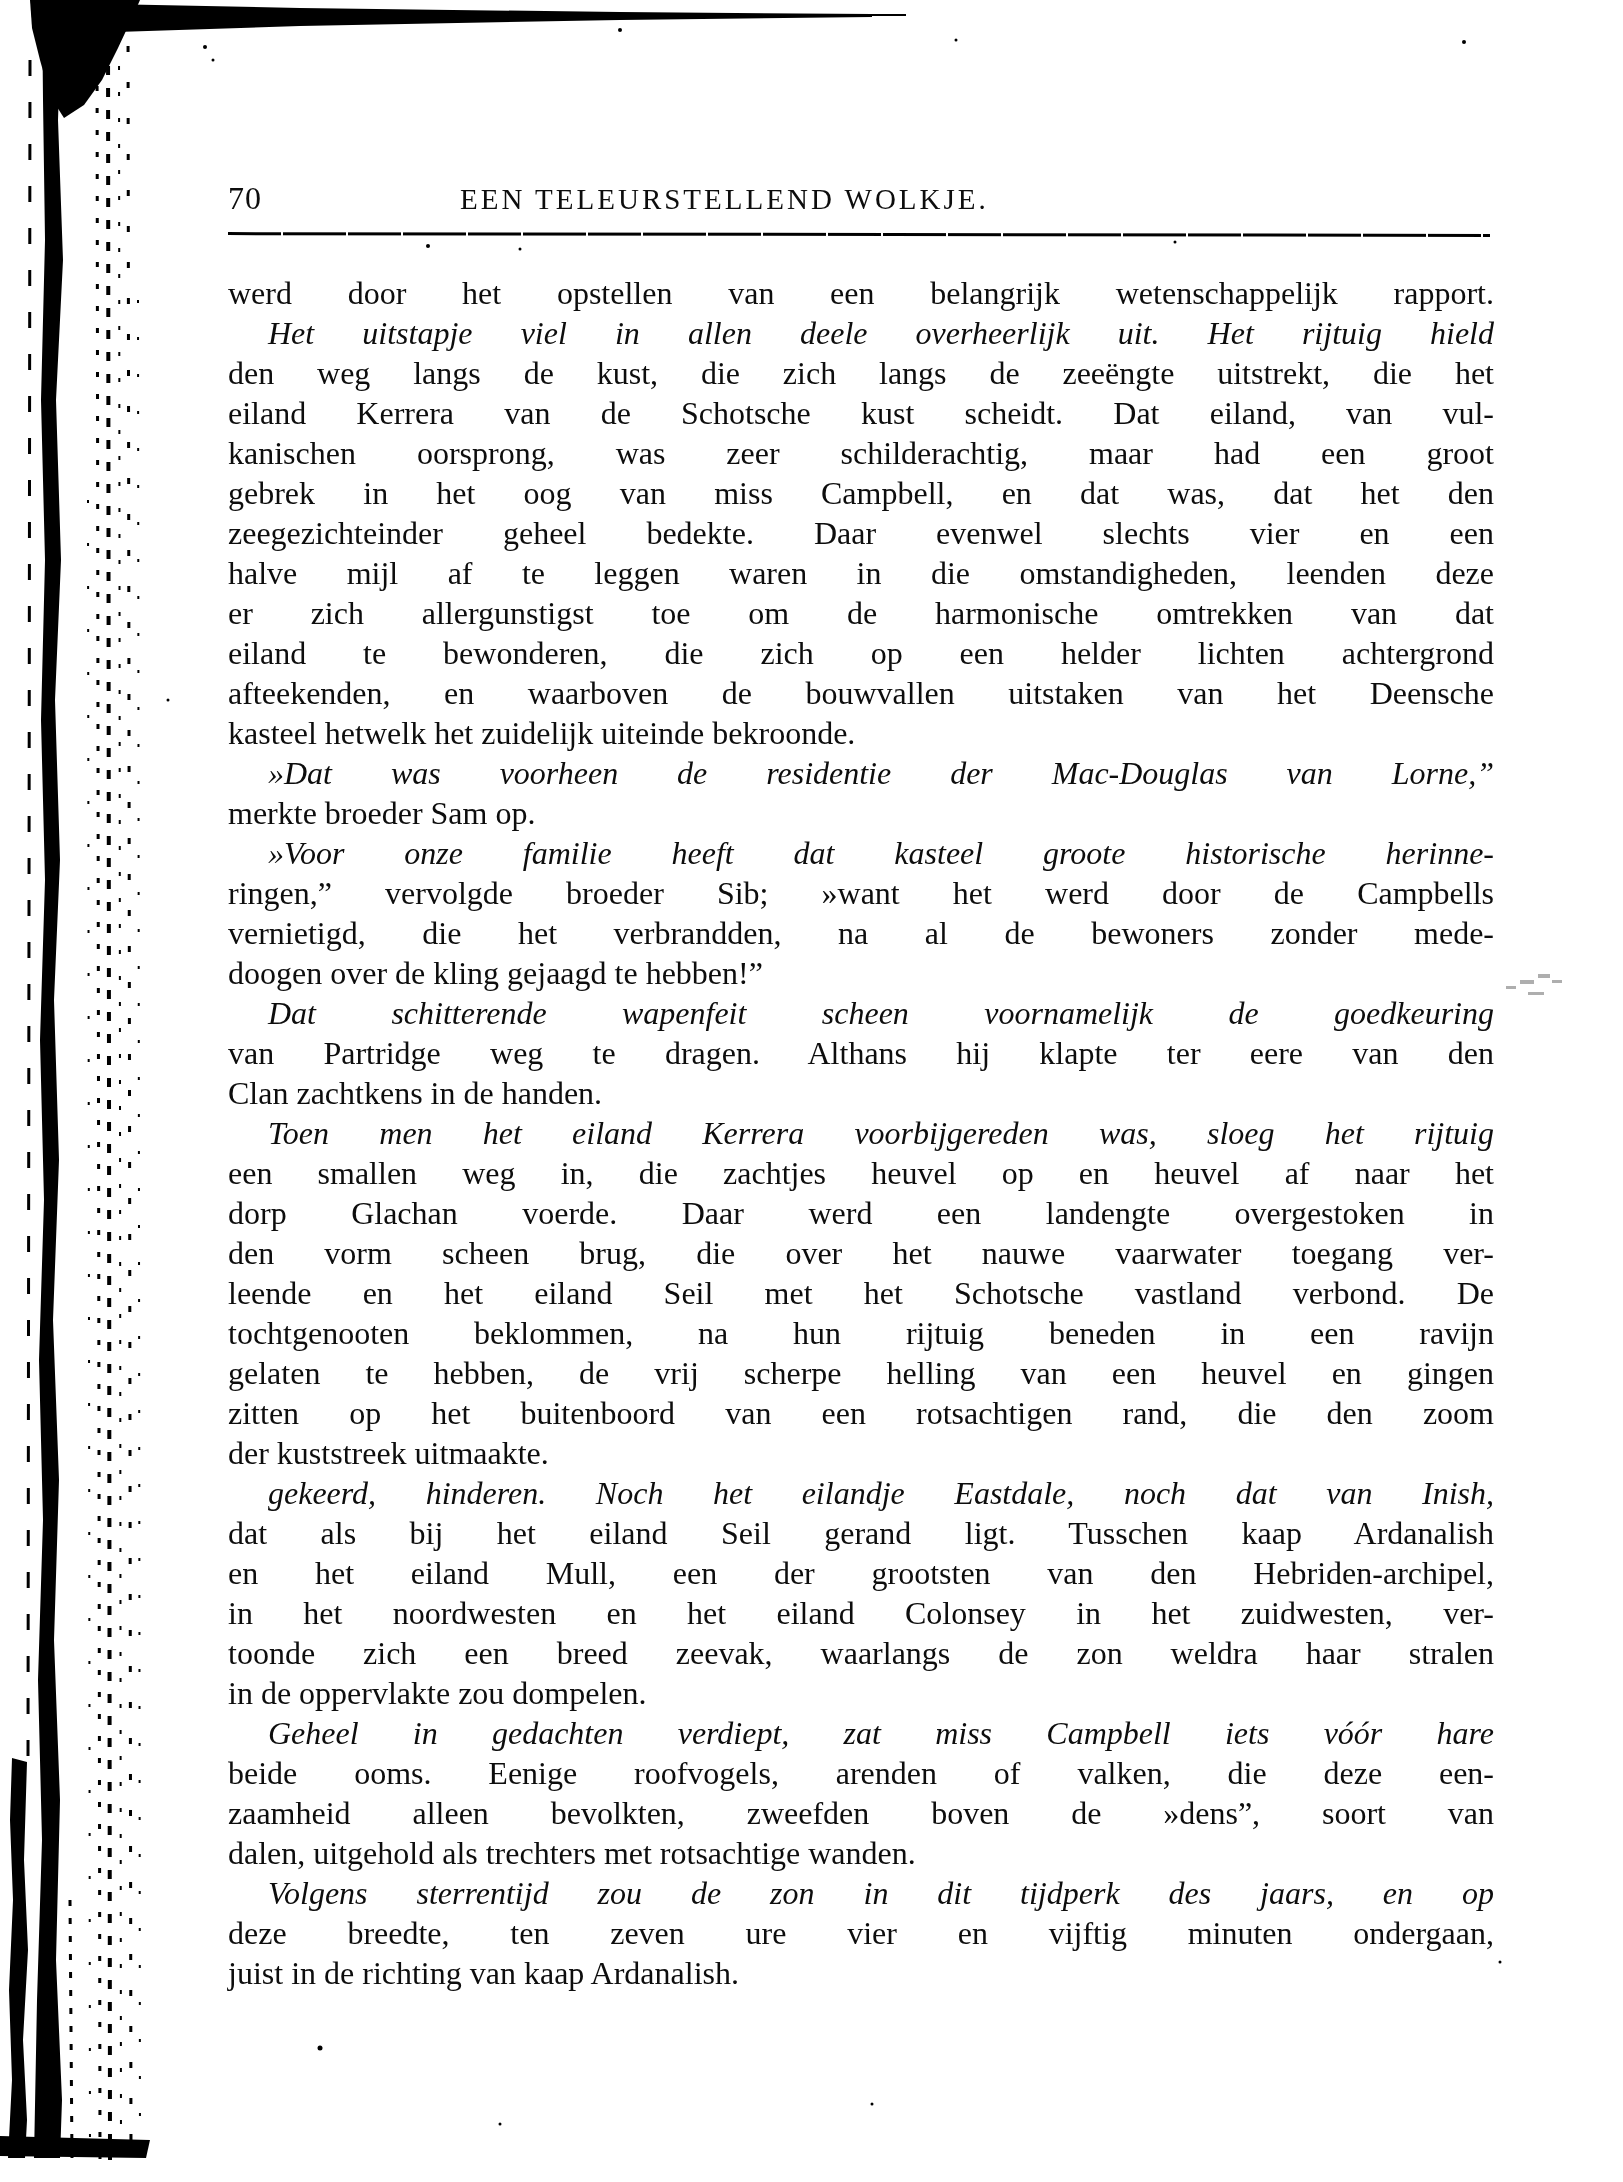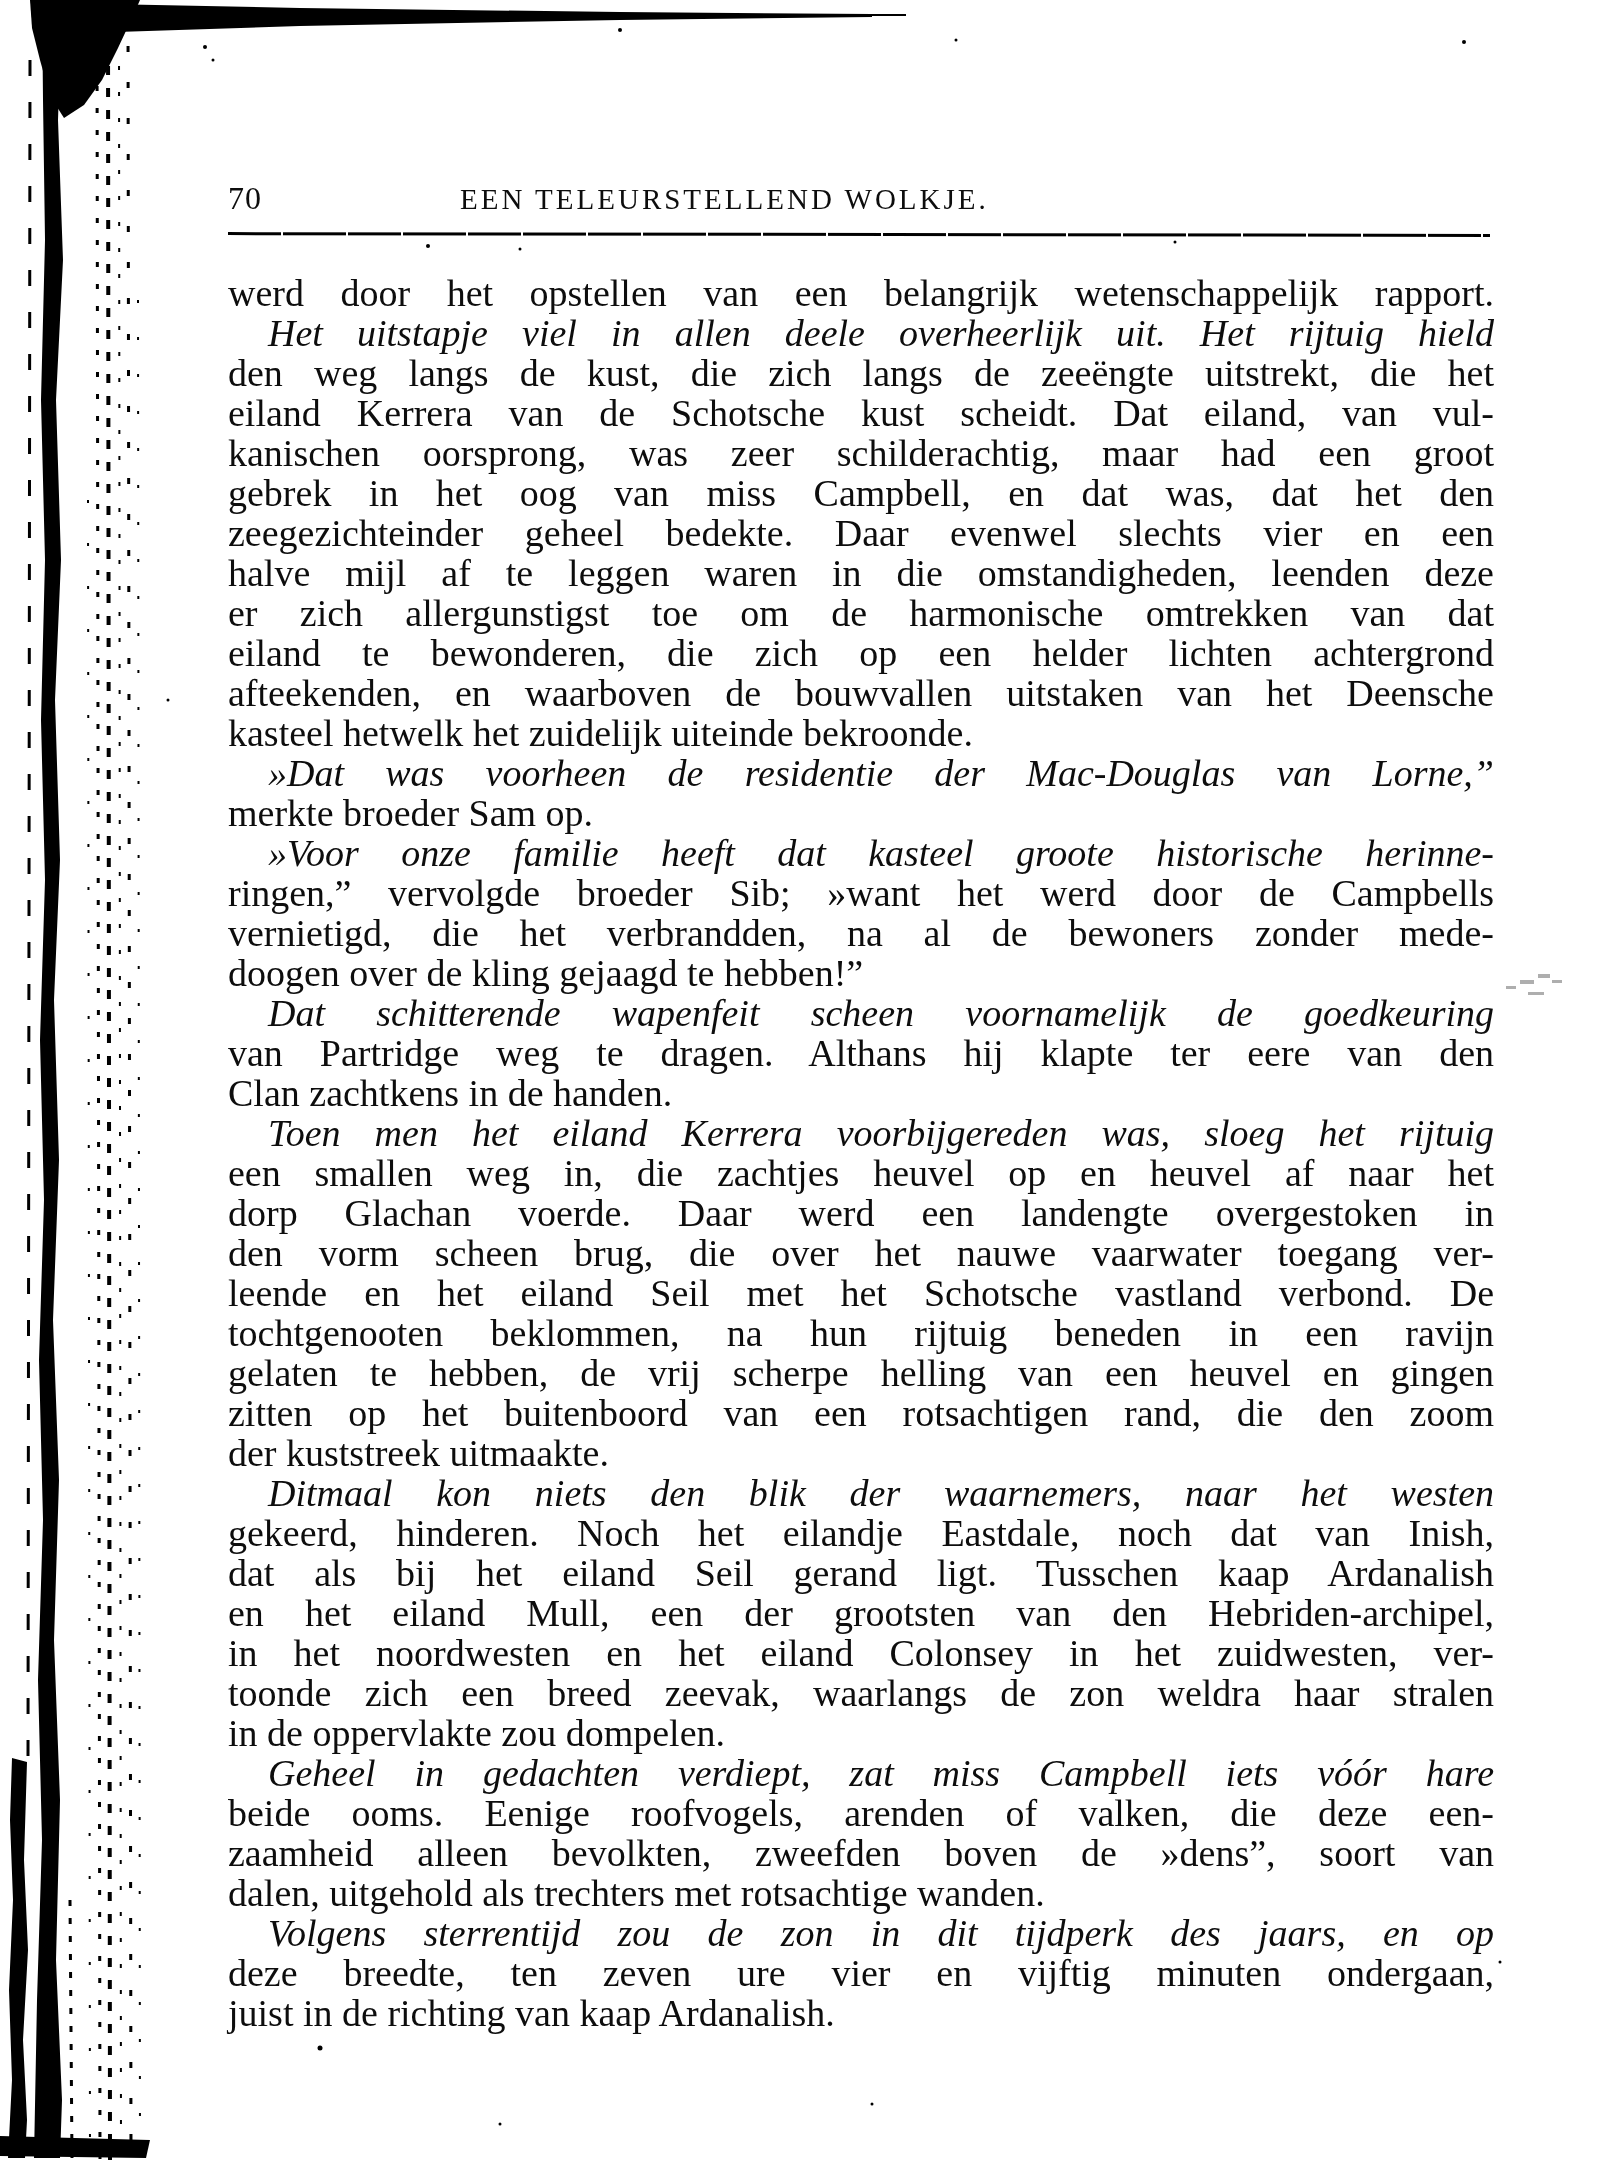--- a/index.html
+++ b/index.html
@@ -38,21 +38,21 @@
     width: 1262px; height: 3px;
     background: repeating-linear-gradient(90deg,
       #000 0 53px, rgba(0,0,0,0) 53px 55px,
       #000 55px 118px, rgba(0,0,0,0) 118px 120px);
     transform: rotate(0.08deg);
   }
   .body-text {
     position: absolute;
     left: 228px; top: 273px;
     width: 1266px;
-    font-size: 38px;
+    font-size: 32px;
     line-height: 40px;
   }
   .para { margin: 0; }
   .line {
     text-align: justify;
     text-align-last: justify;
   }
   .line.last {
     text-align: justify;
     text-align-last: left;
@@ -151,21 +151,20 @@
         <div class="line">een smallen weg in, die zachtjes heuvel op en heuvel af naar het</div>
         <div class="line">dorp Glachan voerde. Daar werd een landengte overgestoken in</div>
         <div class="line">den vorm scheen brug, die over het nauwe vaarwater toegang ver-</div>
         <div class="line">leende en het eiland Seil met het Schotsche vastland verbond. De</div>
         <div class="line">tochtgenooten beklommen, na hun rijtuig beneden in een ravijn</div>
         <div class="line">gelaten te hebben, de vrij scherpe helling van een heuvel en gingen</div>
         <div class="line">zitten op het buitenboord van een rotsachtigen rand, die den zoom</div>
         <div class="line last">der kuststreek uitmaakte.</div>
       </div>
       <div class="para indent">
-        <div class="line">Ditmaal kon niets den blik der waarnemers, naar het westen</div>
         <div class="line">gekeerd, hinderen. Noch het eilandje Eastdale, noch dat van Inish,</div>
         <div class="line">dat als bij het eiland Seil gerand ligt. Tusschen kaap Ardanalish</div>
         <div class="line">en het eiland Mull, een der grootsten van den Hebriden-archipel,</div>
         <div class="line">in het noordwesten en het eiland Colonsey in het zuidwesten, ver-</div>
         <div class="line">toonde zich een breed zeevak, waarlangs de zon weldra haar stralen</div>
         <div class="line last">in de oppervlakte zou dompelen.</div>
       </div>
       <div class="para indent">
         <div class="line">Geheel in gedachten verdiept, zat miss Campbell iets vóór hare</div>
         <div class="line">beide ooms. Eenige roofvogels, arenden of valken, die deze een-</div>

